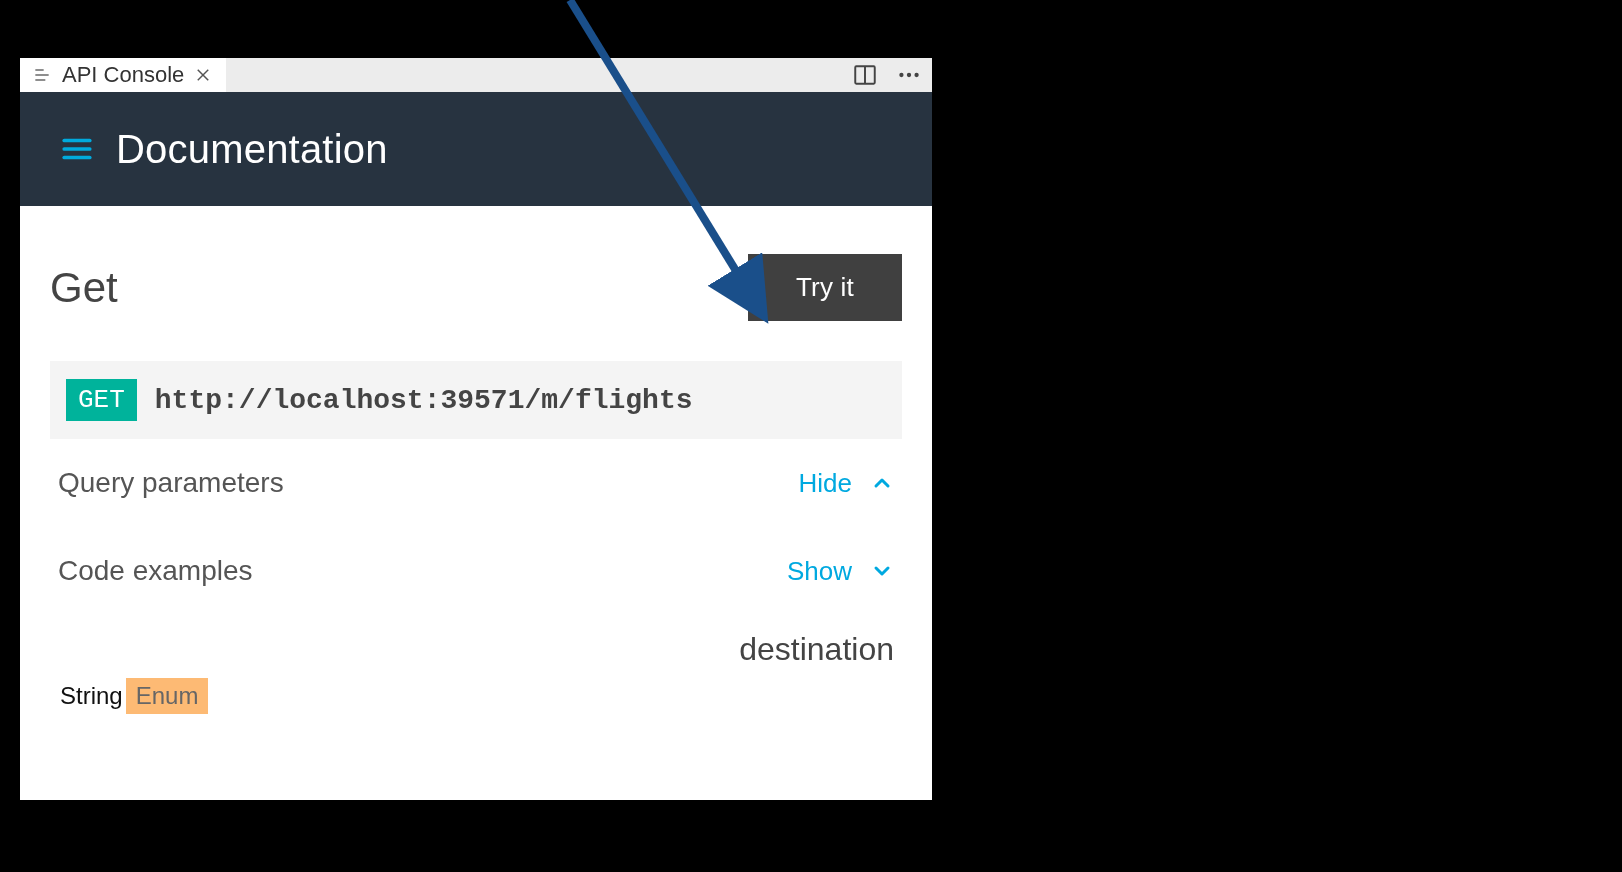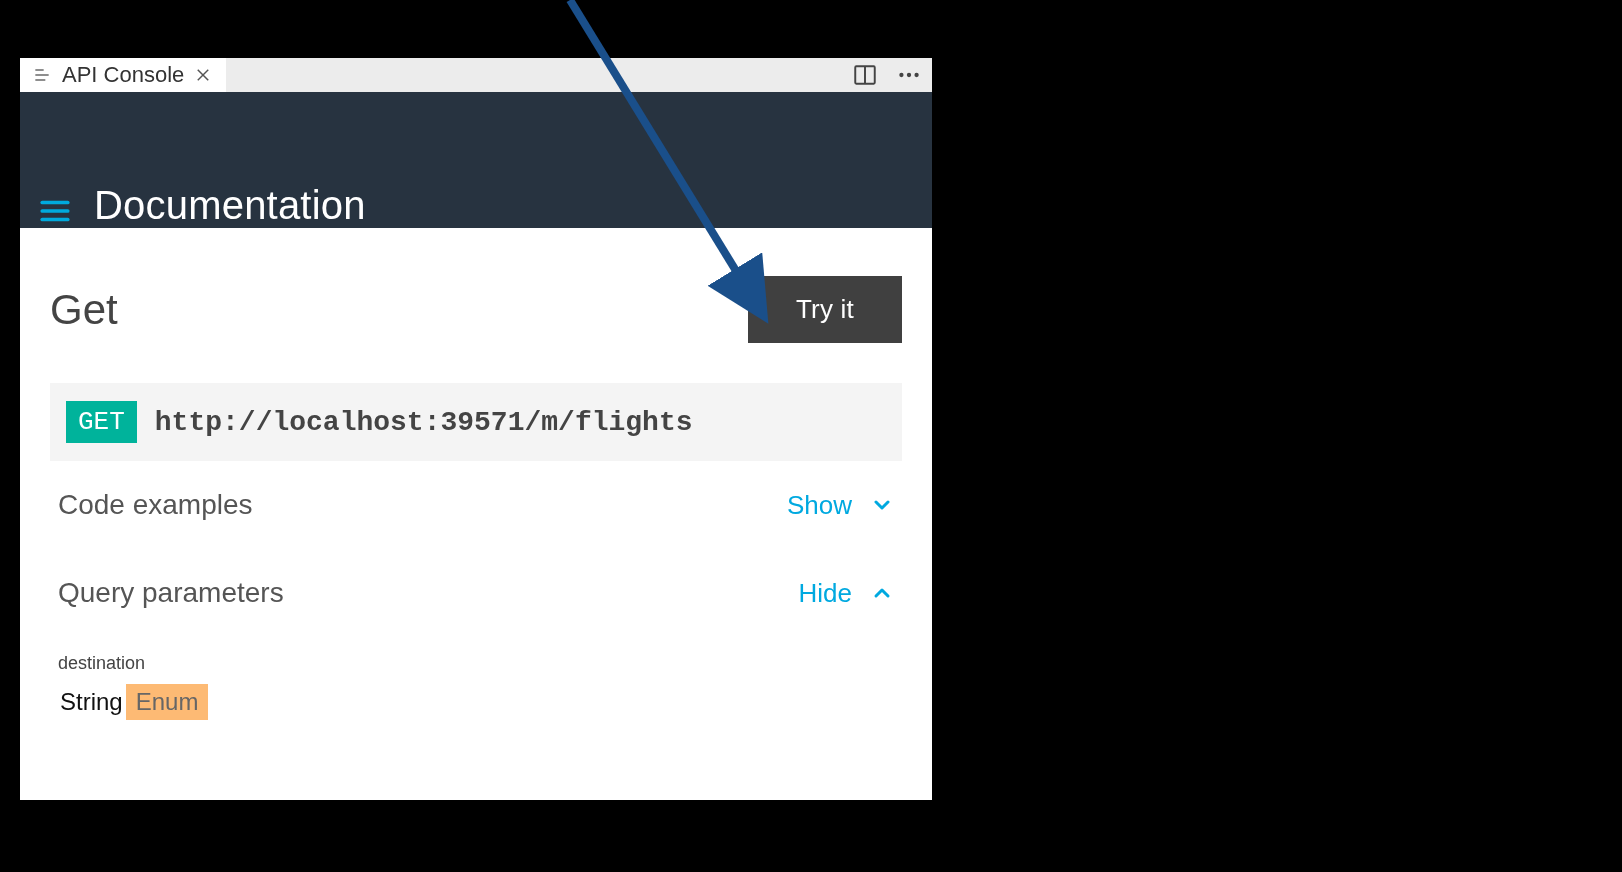--- a/index.html
+++ b/index.html
@@ -51,24 +51,24 @@
     display: flex;
     align-items: center;
     gap: 18px;
     color: #444;
   }
   .tab-bar-actions .icon { display:flex; align-items:center; cursor:pointer; }
   
   .doc-header {
     background: #273340;
     color: #fff;
-    height: 136px;
-    display: flex;
-    align-items: flex-end;
-    padding: 0 18px;
+    height: 114px;
+    display: flex;
+    align-items: center;
+    padding: 0 40px;
     gap: 22px;
   }
   .hamburger { color:#00aadd; display:flex; align-items:center; cursor:pointer; }
   .doc-header h1 { font-size: 40px; font-weight: 400; letter-spacing: .2px; }
   
   .content { flex:1; background:#fff; padding: 0 30px 0 30px; display:flex; flex-direction:column; }
   .title-row {
     display:flex; align-items:center; justify-content:space-between;
     padding: 48px 0 40px 0;
   }
@@ -107,21 +107,21 @@
   .section {
     display:flex; align-items:center; justify-content:space-between;
     padding: 28px 8px 28px 8px;
     border-top: none;
   }
   .section:first-of-type { margin-top: 18px; }
   .section-label { font-size:28px; color:#555; font-weight:400; }
   .section-toggle { display:flex; align-items:center; gap:18px; color:#00a9e0; font-size:26px; cursor:pointer; font-weight:400; }
   .section-toggle .chev { display:flex; align-items:center; }
   .param-block { padding: 16px 8px 0 8px; }
-  .param-name { font-size:18px; color:#444; margin-bottom:10px; }
+  .param-name { font-size:32px; color:#444; margin-bottom:10px;text-align:right; }
   .param-types { display:flex; align-items:center; gap:1px; font-size:24px; }
   .param-types .t1 { color:#111; padding:4px 2px; }
   .param-types .t2 { background:#fdba74; color:#666; padding:4px 10px; }
   
   .arrow-svg {
     position:absolute;
     left:0; top:0;
     width:1622px; height:872px;
     pointer-events:none;
   }
@@ -181,43 +181,43 @@
       <div class="endpoint-title">Get</div>
       <button class="tryit-btn">Try it</button>
     </div>
 
     <div class="endpoint-box">
       <span class="method-badge">GET</span>
       <span class="endpoint-url">http://localhost:39571/m/flights</span>
     </div>
 
     <div class="section">
+      <div class="section-label">Query parameters</div>
+      <div class="section-toggle">
+        <span>Hide</span>
+        <span class="chev">
+          <svg width="24" height="24" viewBox="0 0 24 24" fill="none" stroke="currentColor" stroke-width="3" stroke-linecap="round" stroke-linejoin="round">
+            <polyline points="6 15 12 9 18 15"></polyline>
+          </svg>
+        </span>
+      </div>
+    </div>
+
+    <div class="section">
       <div class="section-label">Code examples</div>
       <div class="section-toggle">
         <span>Show</span>
         <span class="chev">
           <svg width="24" height="24" viewBox="0 0 24 24" fill="none" stroke="currentColor" stroke-width="3" stroke-linecap="round" stroke-linejoin="round">
             <polyline points="6 9 12 15 18 9"></polyline>
           </svg>
         </span>
       </div>
     </div>
 
-    <div class="section">
-      <div class="section-label">Query parameters</div>
-      <div class="section-toggle">
-        <span>Hide</span>
-        <span class="chev">
-          <svg width="24" height="24" viewBox="0 0 24 24" fill="none" stroke="currentColor" stroke-width="3" stroke-linecap="round" stroke-linejoin="round">
-            <polyline points="6 15 12 9 18 15"></polyline>
-          </svg>
-        </span>
-      </div>
-    </div>
-
     <div class="param-block">
       <div class="param-name">destination</div>
       <div class="param-types">
         <span class="t1">String</span>
         <span class="t2">Enum</span>
       </div>
     </div>
   </div>
 </div>
 

